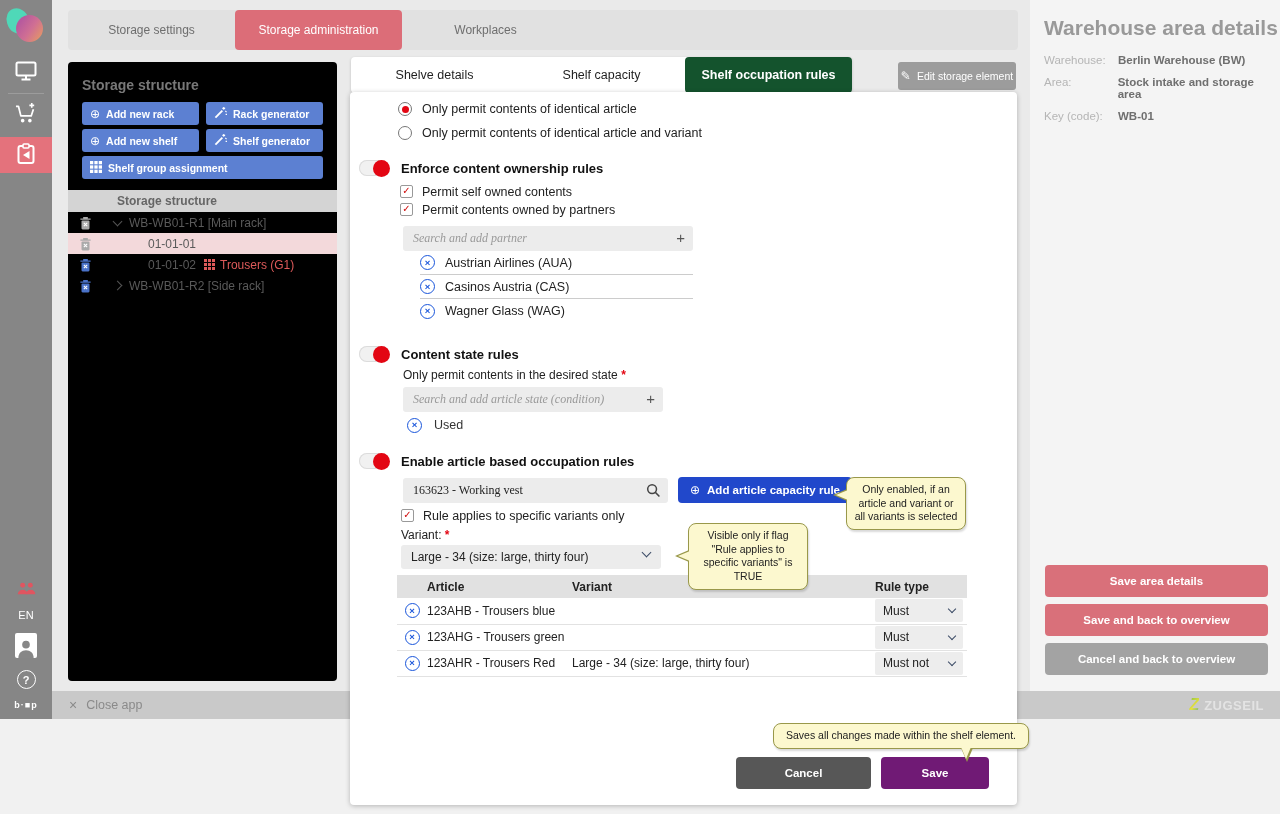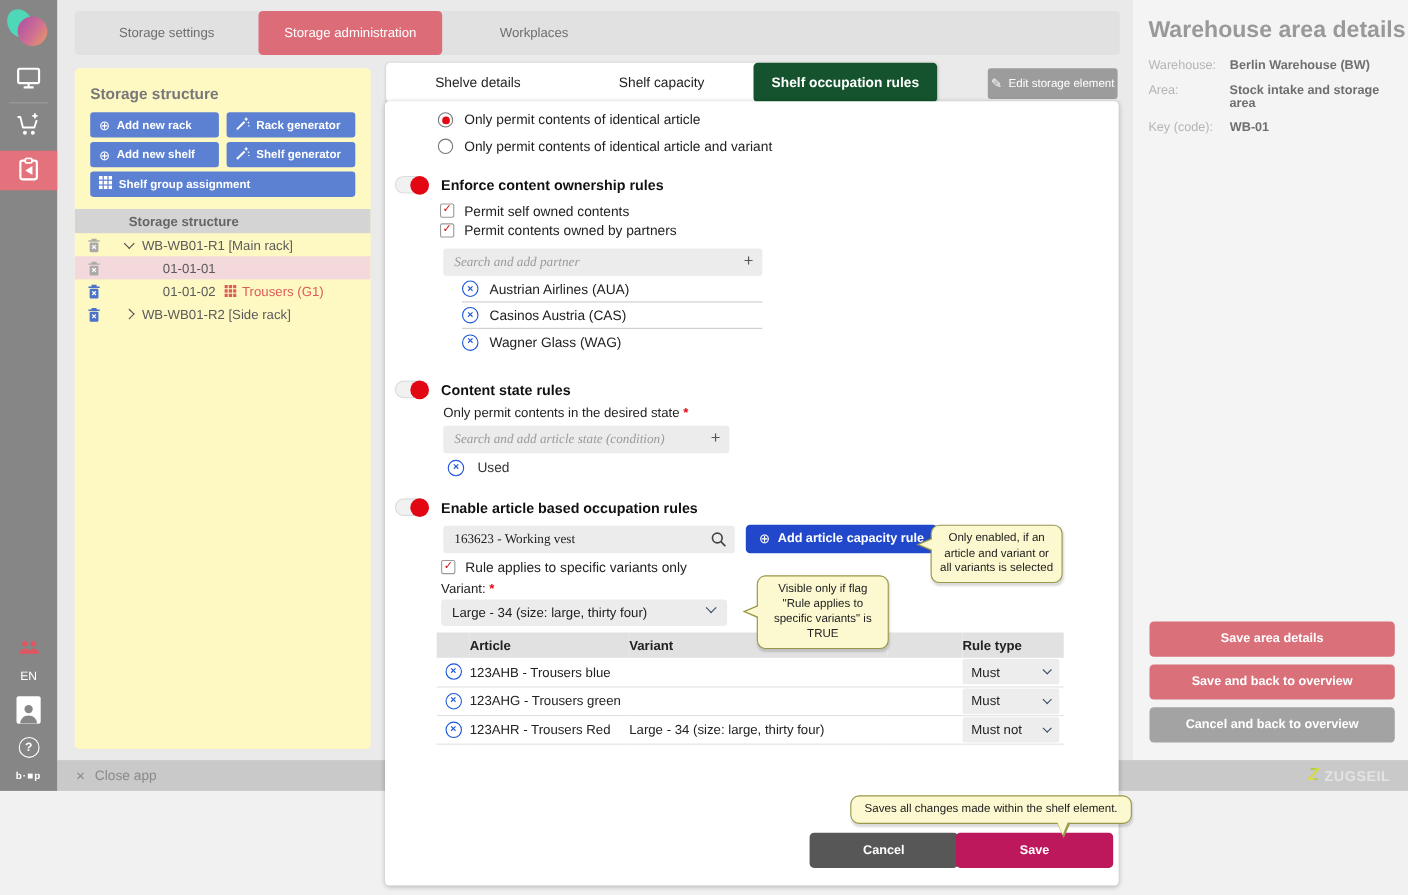--- a/index.html
+++ b/index.html
@@ -31,21 +31,21 @@
                  font-size:11px; font-weight:bold; display:flex; align-items:center; justify-content:center; }
   .side-brand { margin-top:11px; color:#fff; font-size:9px; font-weight:bold; letter-spacing:1px; }
 
   
   .top-nav { position:absolute; left:68px; top:10px; width:950px; height:40px; background:#e1e1e1; border-radius:4px;
              display:flex; z-index:3; }
   .top-tab { width:167px; height:40px; display:flex; align-items:center; justify-content:center; color:#6e6e6e; font-size:12px; cursor:default; }
   .top-tab.active { background:#dc6d78; color:#fff; border-radius:4px; }
 
   
-  .left-panel { position:absolute; left:68px; top:62px; width:269px; height:619px; background:#fef9c3; border-radius:4px; z-index:3; overflow:hidden; }
+  .left-panel { position:absolute; left:68px; top:62px; width:269px; height:619px; background:#000000; border-radius:4px; z-index:3; overflow:hidden; }
   .lp-title { margin:15px 0 0 14px; font-size:14px; font-weight:bold; color:#787878; }
   .lp-buttons { margin:9px 14px 0 14px; display:grid; grid-template-columns:1fr 1fr; gap:4px 7px; }
   .blue-btn { height:23px; background:#5c80d2; border-radius:3px; color:#fff; font-size:10.5px; font-weight:bold;
               display:flex; align-items:center; gap:6px; padding-left:8px; }
   .blue-btn.full { grid-column:1 / 3; }
   .glyph-plus-circle { font-size:12px; font-weight:normal; }
   .tree { margin-top:11px; }
   .tree-header { height:22px; line-height:22px; background:#d4d4d4; font-weight:bold; font-size:12px; color:#666; padding-left:49px; }
   .tree-row { height:21px; display:flex; align-items:center; font-size:12px; color:#5a5a5a; }
   .tree-row.selected { background:#f3d9db; }
@@ -136,21 +136,21 @@
   .rules-table tbody tr { height:26px; border-bottom:1px solid #e2e2e2; }
   .rules-table td.icon-cell { text-align:center; }
   .rules-table td.icon-cell .cx { margin:0 auto; }
   .rt-select { width:88px; height:23px; background:#ededed; border-radius:2px; display:flex; align-items:center;
                justify-content:space-between; padding:0 8px; }
   .rt-select .chev { width:6px; height:6px; border-color:#3b4b66; margin-top:-3px; }
 
   
   .btn-cancel { position:absolute; left:386px; top:665px; width:135px; height:32px; background:#575757; border-radius:4px;
                 color:#fff; font-size:11.5px; font-weight:bold; display:flex; align-items:center; justify-content:center; }
-  .btn-save { position:absolute; left:519px; top:665px; width:143px; height:32px; background:#be185d; border-radius:4px;
+  .btn-save { position:absolute; left:531px; top:665px; width:108px; height:32px; background:#701a75; border-radius:4px;
               color:#fff; font-size:11.5px; font-weight:bold; display:flex; align-items:center; justify-content:center; }
 
   
   .rp-title { margin:16px 0 0 14px; font-size:21px; color:#999; }
   .rp-fields { margin:14px 0 0 14px; }
   .rp-row { margin-bottom:10px; display:flex; font-size:11.5px; }
   .rp-label { width:74px; color:#b5b5b5; }
   .rp-value { font-weight:bold; color:#6f6f6f; }
   .rp-btn { position:absolute; left:15px; width:223px; height:32px; border-radius:4px; color:#fff; font-size:11.5px; font-weight:bold;
             display:flex; align-items:center; justify-content:center; }

